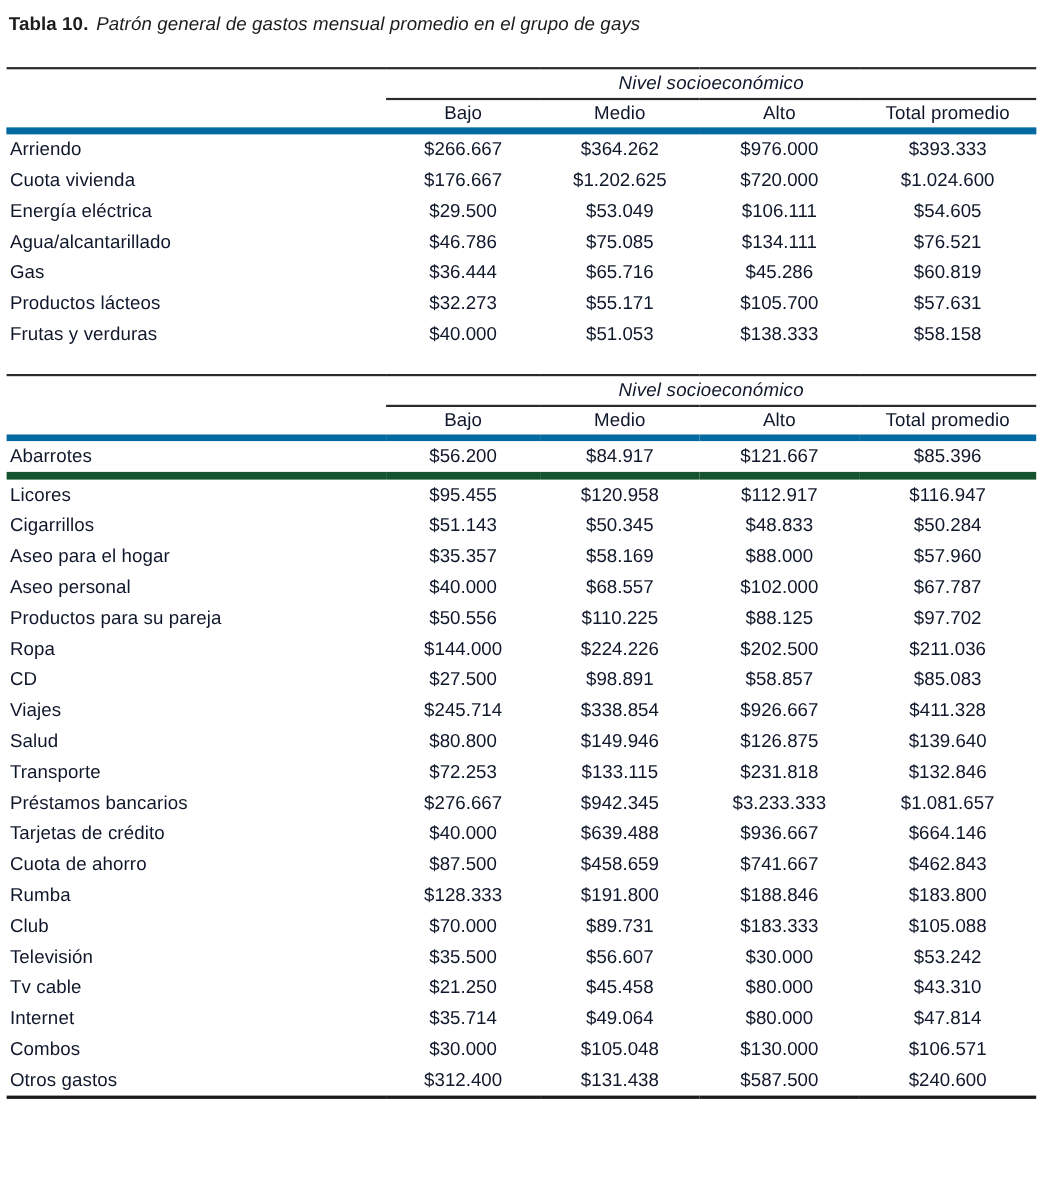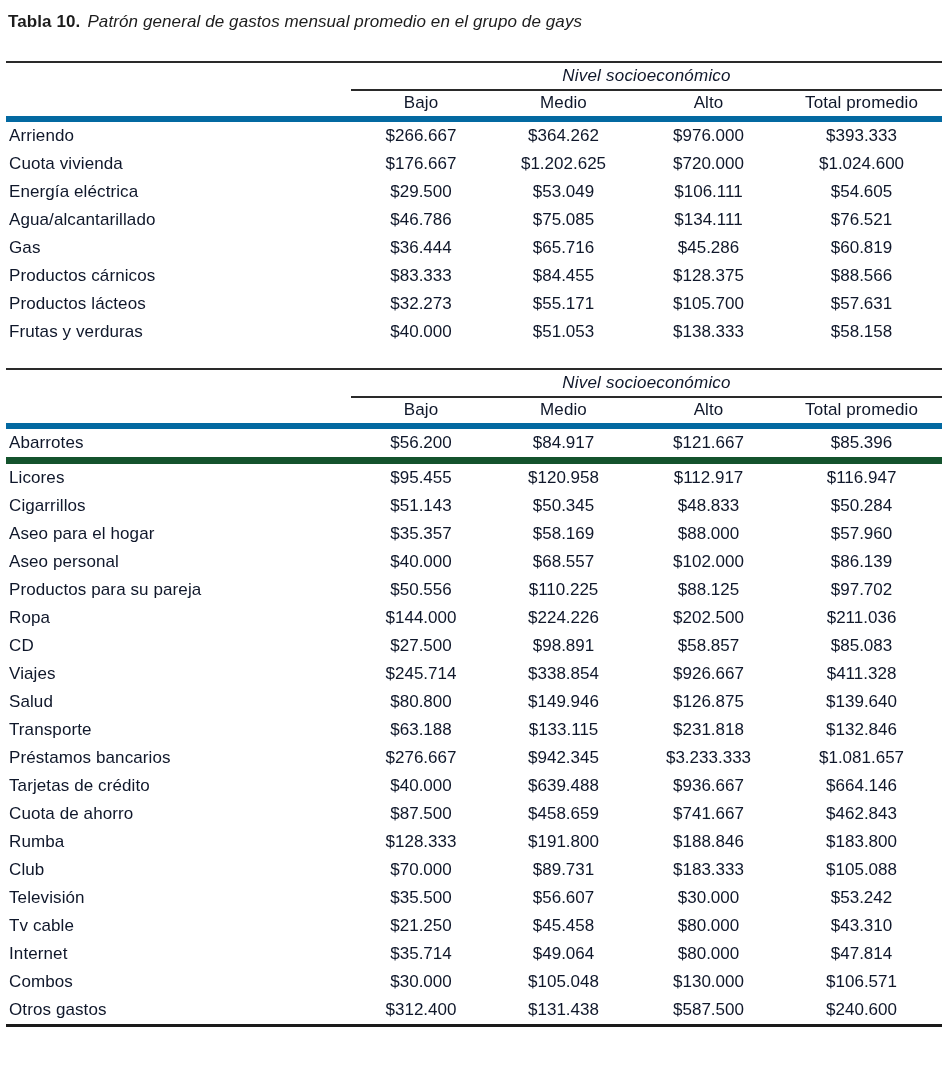--- a/index.html
+++ b/index.html
@@ -156,27 +156,20 @@
           <td class="value-cell">$76.521</td>
         </tr>
         <tr>
           <td class="row-label">Gas</td>
           <td class="value-cell">$36.444</td>
           <td class="value-cell">$65.716</td>
           <td class="value-cell">$45.286</td>
           <td class="value-cell">$60.819</td>
         </tr>
         <tr>
-          <td class="row-label">Productos cárnicos</td>
-          <td class="value-cell">$83.333</td>
-          <td class="value-cell">$84.455</td>
-          <td class="value-cell">$128.375</td>
-          <td class="value-cell">$88.566</td>
-        </tr>
-        <tr>
           <td class="row-label">Productos lácteos</td>
           <td class="value-cell">$32.273</td>
           <td class="value-cell">$55.171</td>
           <td class="value-cell">$105.700</td>
           <td class="value-cell">$57.631</td>
         </tr>
         <tr>
           <td class="row-label">Frutas y verduras</td>
           <td class="value-cell">$40.000</td>
           <td class="value-cell">$51.053</td>
@@ -234,21 +227,21 @@
           <td class="value-cell">$35.357</td>
           <td class="value-cell">$58.169</td>
           <td class="value-cell">$88.000</td>
           <td class="value-cell">$57.960</td>
         </tr>
         <tr>
           <td class="row-label">Aseo personal</td>
           <td class="value-cell">$40.000</td>
           <td class="value-cell">$68.557</td>
           <td class="value-cell">$102.000</td>
-          <td class="value-cell">$86.139</td>
+          <td class="value-cell">$67.787</td>
         </tr>
         <tr>
           <td class="row-label">Productos para su pareja</td>
           <td class="value-cell">$50.556</td>
           <td class="value-cell">$110.225</td>
           <td class="value-cell">$88.125</td>
           <td class="value-cell">$97.702</td>
         </tr>
         <tr>
           <td class="row-label">Ropa</td>
@@ -273,21 +266,21 @@
         </tr>
         <tr>
           <td class="row-label">Salud</td>
           <td class="value-cell">$80.800</td>
           <td class="value-cell">$149.946</td>
           <td class="value-cell">$126.875</td>
           <td class="value-cell">$139.640</td>
         </tr>
         <tr>
           <td class="row-label">Transporte</td>
-          <td class="value-cell">$63.188</td>
+          <td class="value-cell">$72.253</td>
           <td class="value-cell">$133.115</td>
           <td class="value-cell">$231.818</td>
           <td class="value-cell">$132.846</td>
         </tr>
         <tr>
           <td class="row-label">Préstamos bancarios</td>
           <td class="value-cell">$276.667</td>
           <td class="value-cell">$942.345</td>
           <td class="value-cell">$3.233.333</td>
           <td class="value-cell">$1.081.657</td>

